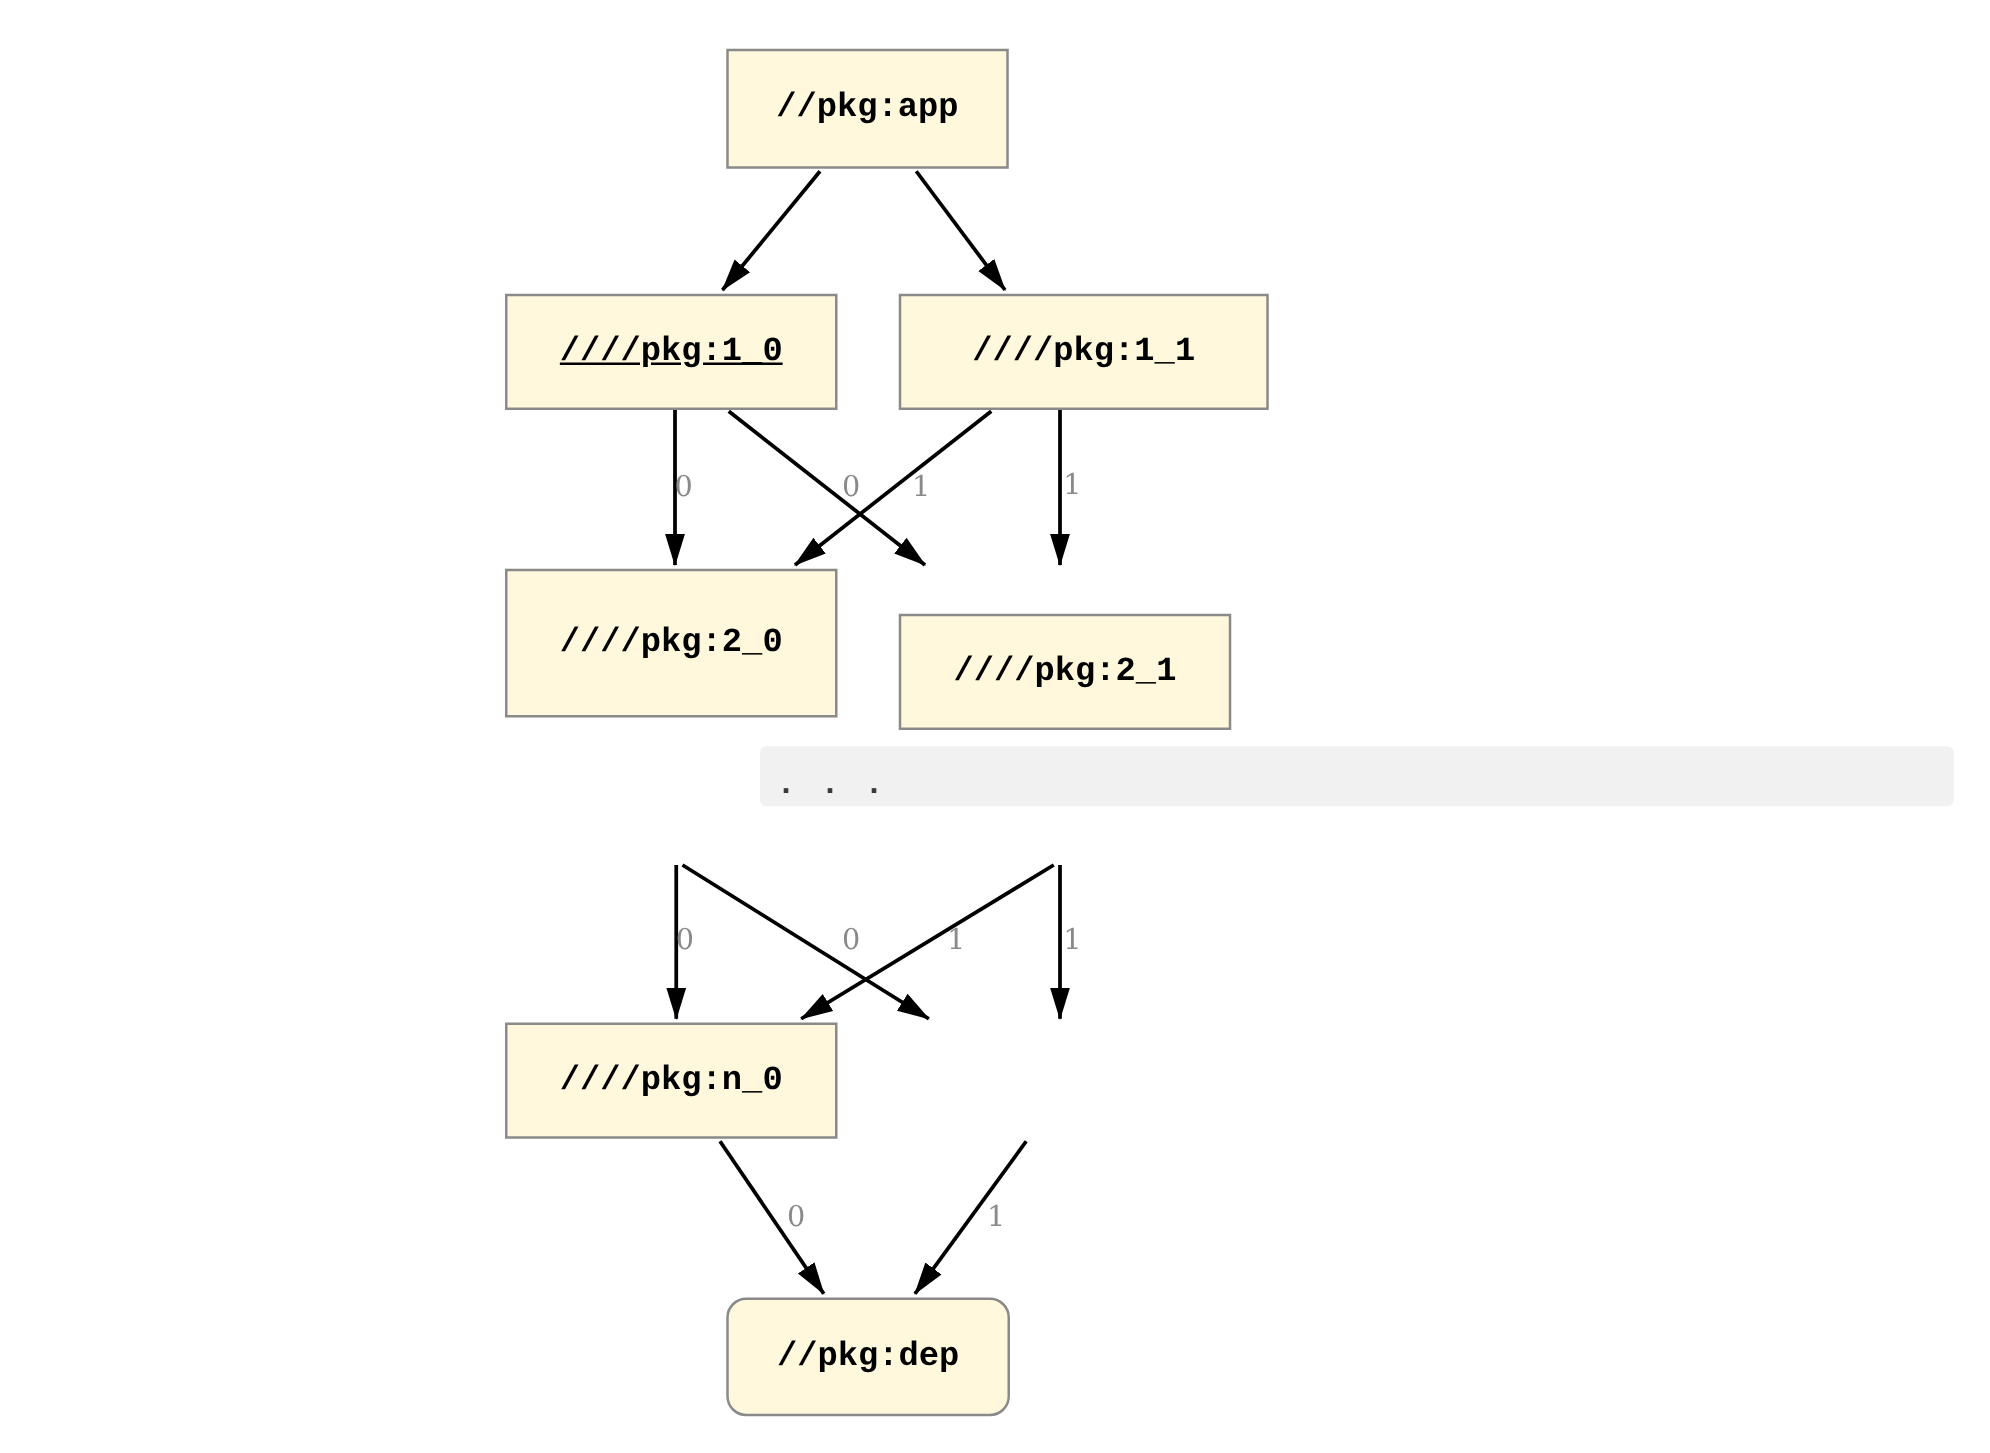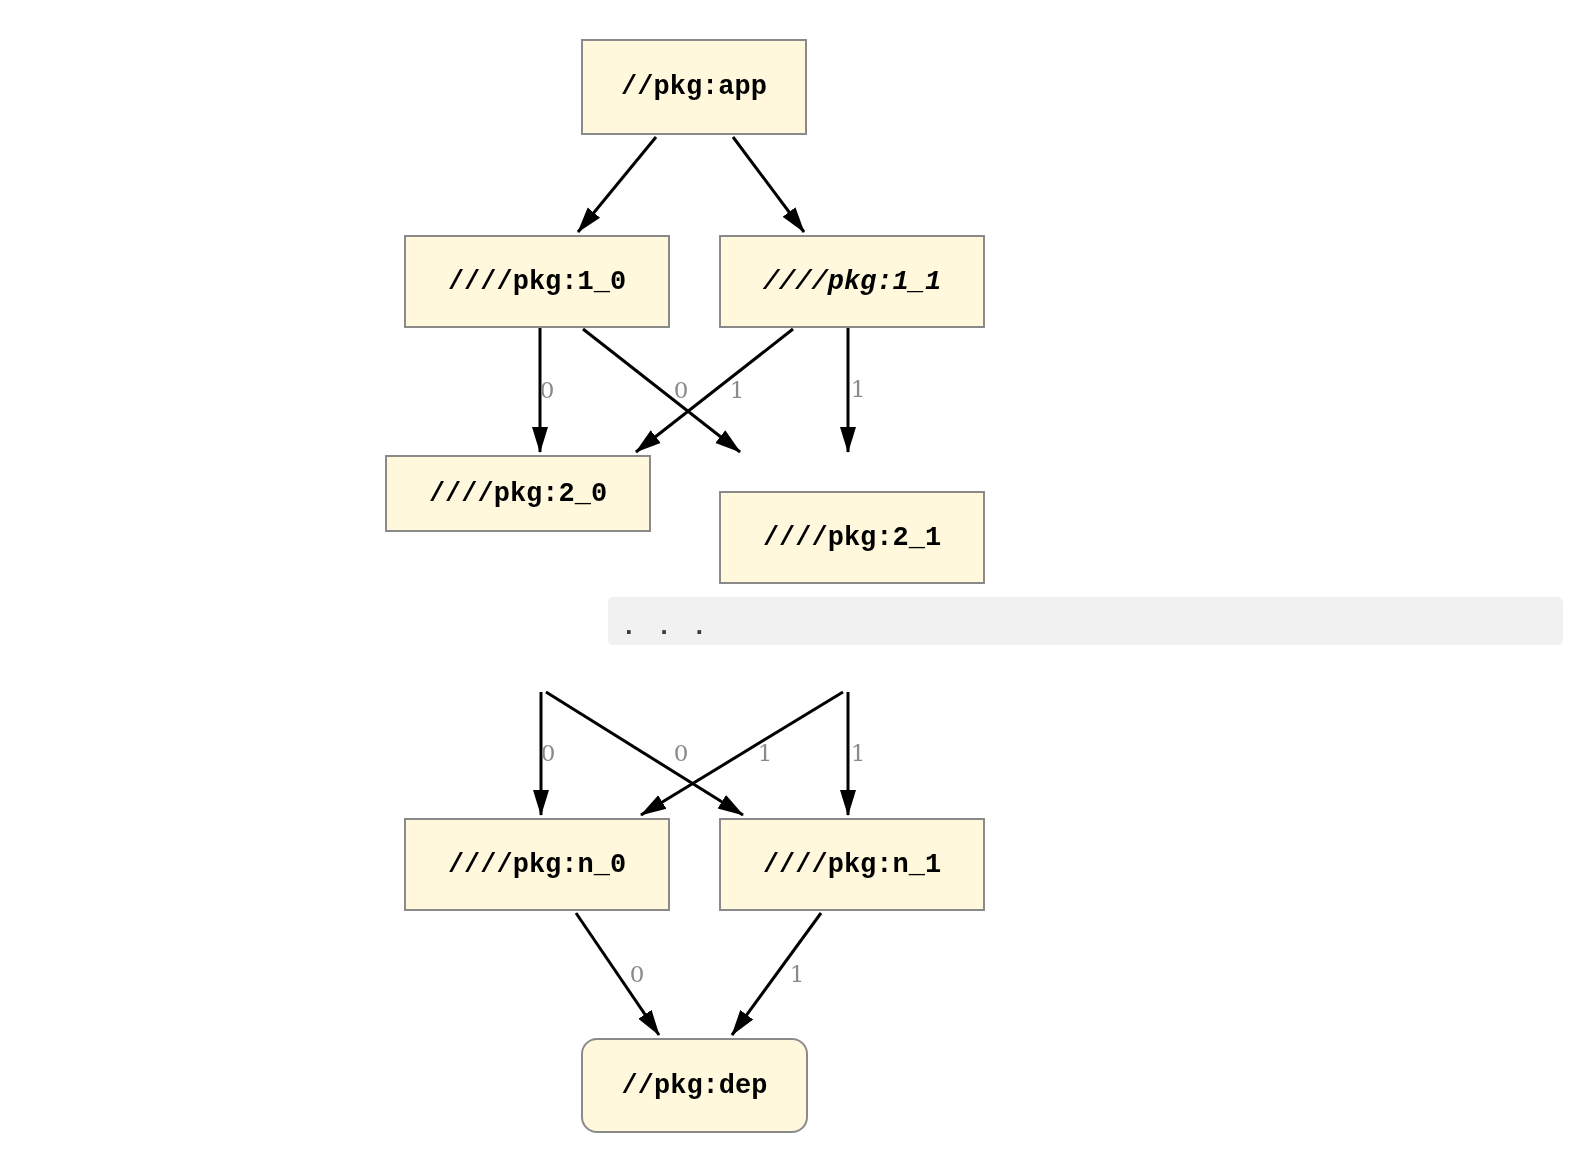--- a/index.html
+++ b/index.html
@@ -29,23 +29,23 @@
     align-items: center;
     justify-content: center;
     font-family: "Liberation Mono", monospace;
     font-weight: bold;
     font-size: 27px;
     color: #000000;
     white-space: nowrap;
     text-align: right;
   }
   .node-app   { left: 581px; top:  39px; width: 226px; height: 96px; }
-  .node-1_0   { left: 404px; top: 235px; width: 266px; height: 93px; }
-  .node-1_1   { left: 719px; top: 235px; width: 266px; height: 93px; font-style: italic; }
-  .node-2_0   { left: 385px; top: 455px; width: 266px; height: 77px; }
+  .node-1_0   { left: 404px; top: 235px; width: 266px; height: 93px; text-decoration: underline; }
+  .node-1_1   { left: 719px; top: 235px; width: 296px; height: 93px; }
+  .node-2_0   { left: 404px; top: 455px; width: 266px; height: 119px; }
   .node-2_1   { left: 719px; top: 455px; width: 266px; height: 93px; margin-top: 36px; }
   .node-n_0   { left: 404px; top: 818px; width: 266px; height: 93px; }
   .node-n_1   { left: 719px; top: 818px; width: 266px; height: 93px; }
   .node-dep   { left: 581px; top: 1038px; width: 227px; height: 95px; border-radius: 16px; }
   .ellipsis-band {
     position: absolute;
     left: 608px;
     top: 597px;
     width: 955px;
     height: 48px;
@@ -113,23 +113,20 @@
     <span>////pkg:2_1</span>
   </div>
 
   <div class="ellipsis-band">
     <span>. . .</span>
   </div>
 
   <div class="node node-n_0">
     <span>////pkg:n_0</span>
   </div>
-  <div class="node node-n_1">
-    <span>////pkg:n_1</span>
-  </div>
   <div class="node node-dep">
     <span>//pkg:dep</span>
   </div>
 
   <span class="edge-label" style="left:547px; top:390px;">0</span>
   <span class="edge-label" style="left:681px; top:390px;">0</span>
   <span class="edge-label" style="left:737px; top:390px;">1</span>
   <span class="edge-label" style="left:858px; top:389px;">1</span>
 
   <span class="edge-label" style="left:548px; top:753px;">0</span>

